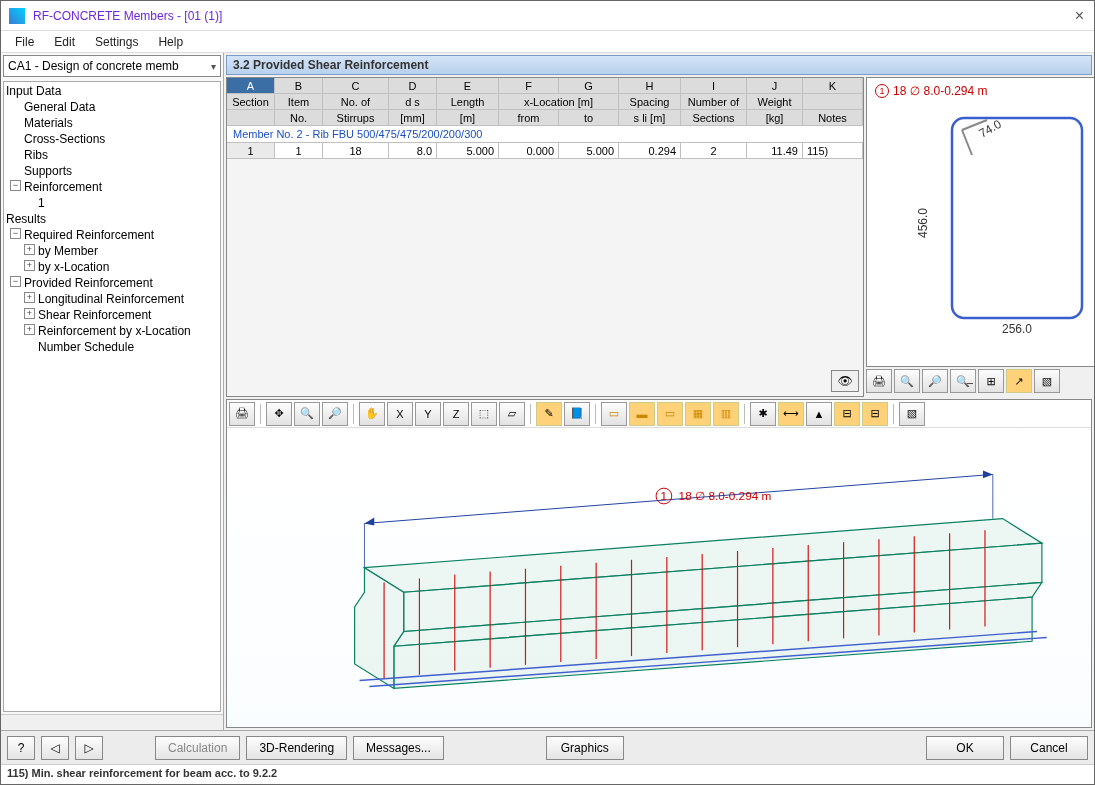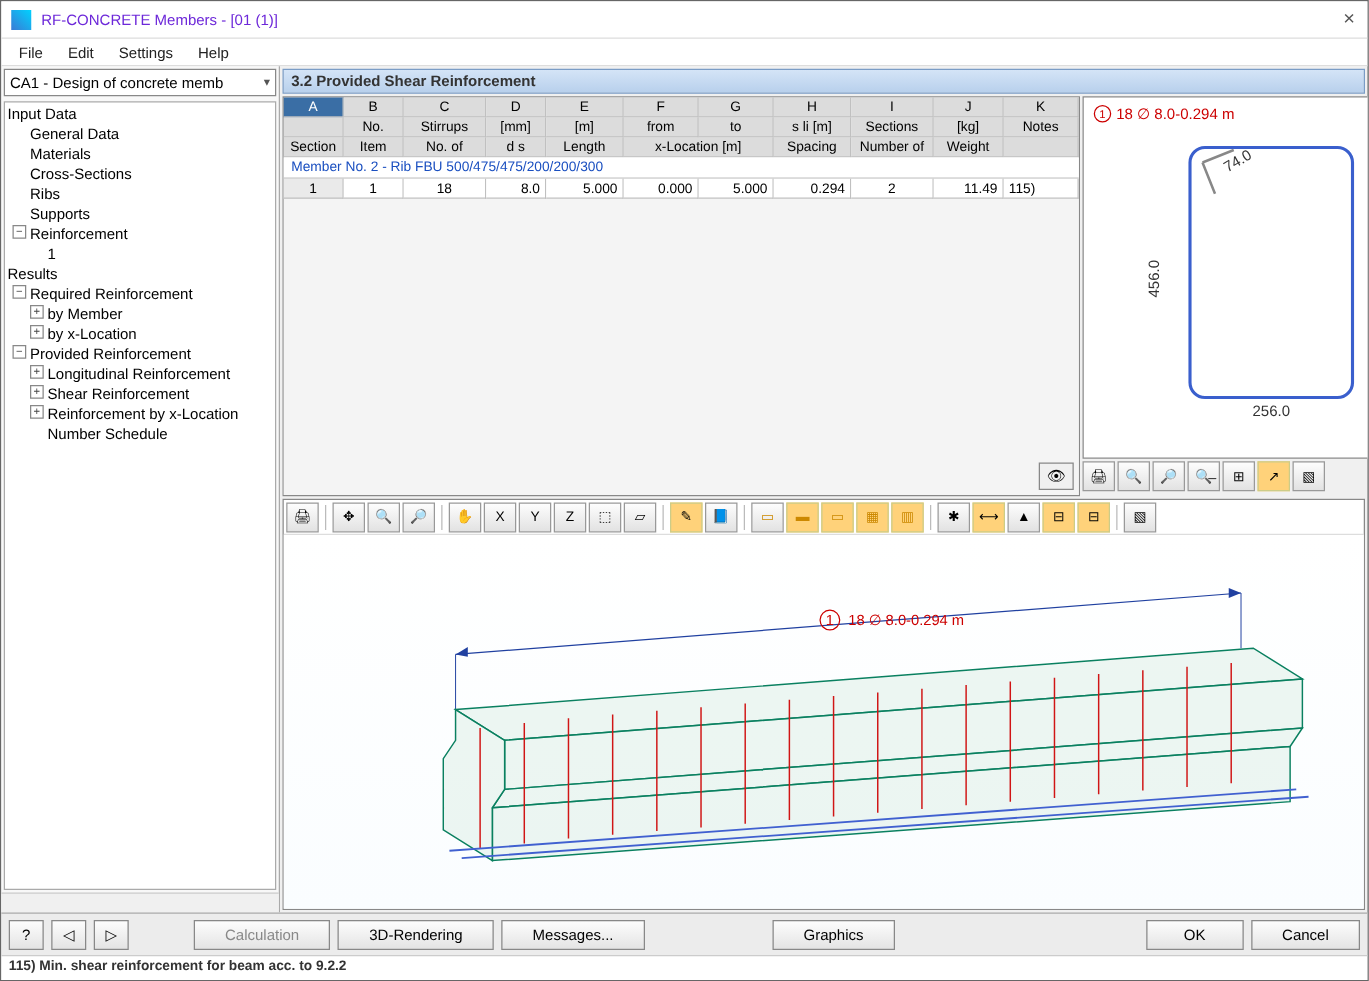--- a/index.html
+++ b/index.html
@@ -36,21 +36,21 @@
 .xsec-label .circ { width: 14px; height: 14px; border: 1px solid #c00; border-radius: 50%; display: inline-flex; align-items: center; justify-content: center; font-size: 9px; }
 .xsec-tools { height: 28px; display: flex; gap: 2px; margin-top: 2px; }
 .tbtn { width: 26px; height: 24px; border: 1px solid #999; background: linear-gradient(#fdfdfd,#e2e2e2); display: inline-flex; align-items: center; justify-content: center; font-size: 11px; }
 .tbtn.active { background: #ffd27a; border-color: #cc8; }
 .render-panel { flex: 1; margin: 2px; border: 1px solid #888; background: #fff; display: flex; flex-direction: column; min-height: 0; }
 .render-toolbar { height: 28px; display: flex; align-items: center; gap: 2px; padding: 2px; border-bottom: 1px solid #ddd; flex-wrap: nowrap; }
 .render-toolbar .sep { width: 1px; height: 20px; background: #bbb; margin: 0 3px; }
 .render-view { flex: 1; position: relative; background: linear-gradient(#fff,#fafdff); overflow: hidden; }
 .bottom-scroll { height: 16px; background: #f0f0f0; border-top: 1px solid #ccc; }
 .button-row { height: 34px; display: flex; align-items: center; padding: 2px 6px; gap: 6px; border-top: 1px solid #aaa; background: #ececec; }
-.btn { height: 24px; padding: 0 24px; border: 1px solid #888; background: linear-gradient(#fdfdfd,#e4e4e4); cursor: default; display: inline-flex; align-items: center; }
+.btn { height: 24px; padding: 0 12px; border: 1px solid #888; background: linear-gradient(#fdfdfd,#e4e4e4); cursor: default; display: inline-flex; align-items: center; }
 .btn.small { width: 28px; padding: 0; justify-content: center; }
 .btn.wide { min-width: 78px; justify-content: center; }
 .spacer { flex: 1; }
 .statusbar { height: 20px; background: #fff; border-top: 1px solid #ccc; padding: 2px 6px; color: #333; font-size: 11px; font-weight: bold; }
 
 .wA{width:48px}.wB{width:48px}.wC{width:66px}.wD{width:48px}.wE{width:62px}
 .wF{width:60px}.wG{width:60px}.wH{width:62px}.wI{width:66px}.wJ{width:56px}.wK{flex:1;min-width:60px}
 svg { display: block; }
 </style>
 </head>
@@ -172,44 +172,44 @@
           <div class="cell hcell wE">E</div>
           <div class="cell hcell wF">F</div>
           <div class="cell hcell wG">G</div>
           <div class="cell hcell wH">H</div>
           <div class="cell hcell wI">I</div>
           <div class="cell hcell wJ">J</div>
           <div class="cell hcell wK">K</div>
         </div>
 
         <div class="grid-row">
+          <div class="cell hcell wA">Section</div>
+          <div class="cell hcell wB">Item</div>
+          <div class="cell hcell wC">No. of</div>
+          <div class="cell hcell wD">d s</div>
+          <div class="cell hcell wE">Length</div>
+          <div class="cell hcell" style="width:120px;border-right:1px solid #c0c0c0">x-Location [m]</div>
+          <div class="cell hcell wH">Spacing</div>
+          <div class="cell hcell wI">Number of</div>
+          <div class="cell hcell wJ">Weight</div>
+          <div class="cell hcell wK"></div>
+        </div>
+
+        <div class="grid-row">
           <div class="cell hcell wA"></div>
           <div class="cell hcell wB">No.</div>
           <div class="cell hcell wC">Stirrups</div>
           <div class="cell hcell wD">[mm]</div>
           <div class="cell hcell wE">[m]</div>
           <div class="cell hcell wF">from</div>
           <div class="cell hcell wG">to</div>
           <div class="cell hcell wH">s li [m]</div>
           <div class="cell hcell wI">Sections</div>
           <div class="cell hcell wJ">[kg]</div>
           <div class="cell hcell wK">Notes</div>
-        </div>
-
-        <div class="grid-row">
-          <div class="cell hcell wA">Section</div>
-          <div class="cell hcell wB">Item</div>
-          <div class="cell hcell wC">No. of</div>
-          <div class="cell hcell wD">d s</div>
-          <div class="cell hcell wE">Length</div>
-          <div class="cell hcell" style="width:120px;border-right:1px solid #c0c0c0">x-Location [m]</div>
-          <div class="cell hcell wH">Spacing</div>
-          <div class="cell hcell wI">Number of</div>
-          <div class="cell hcell wJ">Weight</div>
-          <div class="cell hcell wK"></div>
         </div>
         <div class="grid-body">
           <div class="member-row">Member No. 2   -   Rib FBU 500/475/475/200/200/300</div>
           <div class="grid-row data-row">
             <div class="cell wA" style="background:#eaeaea">1</div>
             <div class="cell wB">1</div>
             <div class="cell wC">18</div>
             <div class="cell wD" style="justify-content:flex-end">8.0</div>
             <div class="cell wE" style="justify-content:flex-end">5.000</div>
             <div class="cell wF" style="justify-content:flex-end">0.000</div>

